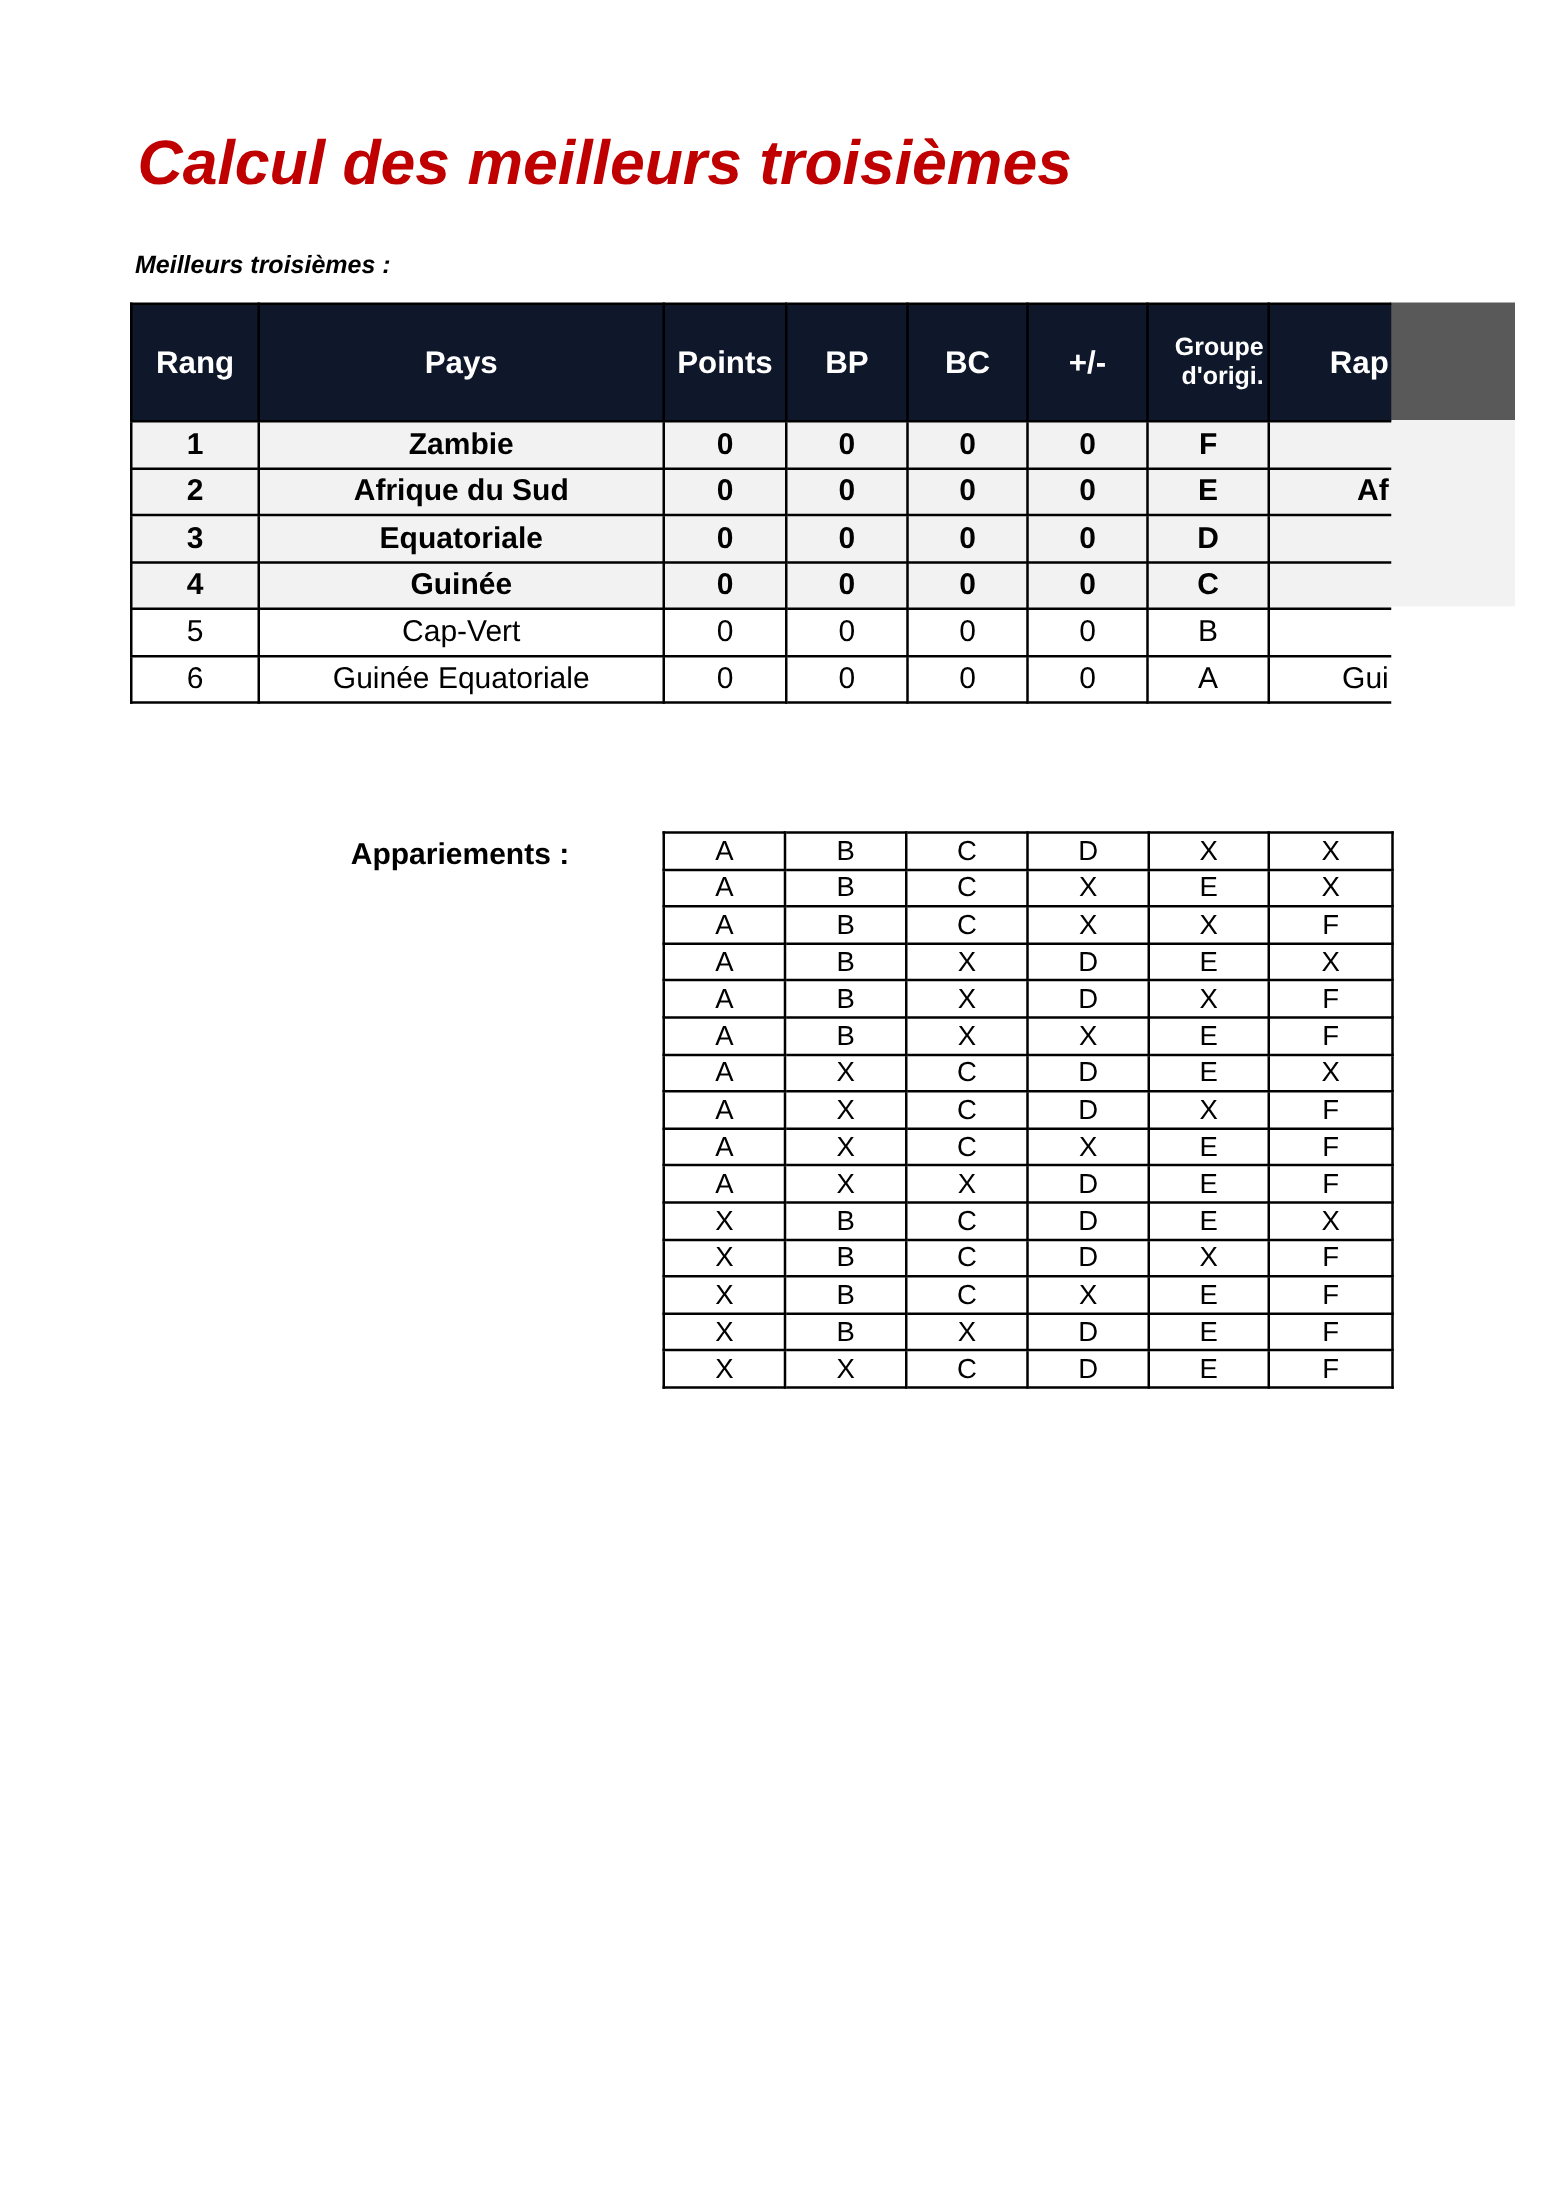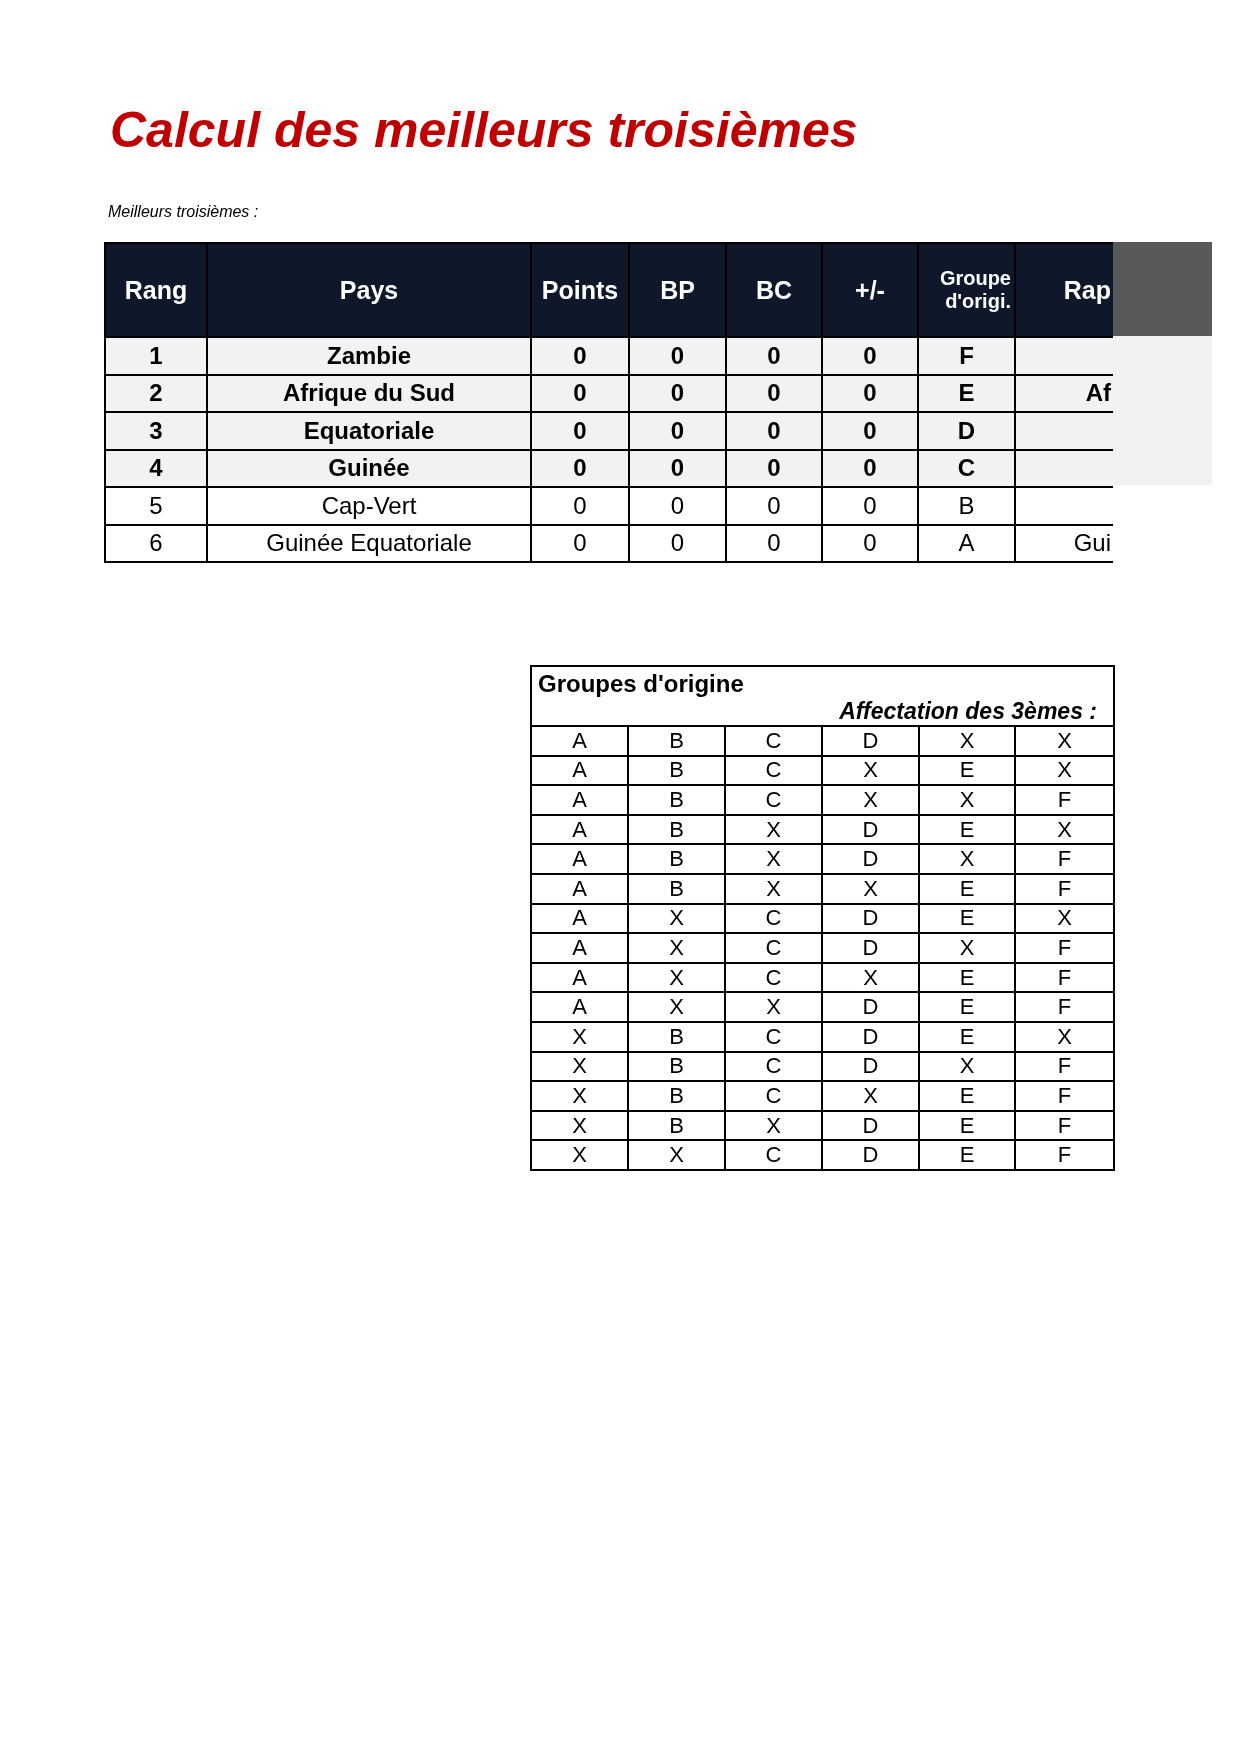--- a/index.html
+++ b/index.html
@@ -1,22 +1,22 @@
 <!DOCTYPE html>
 <html><head>
 <meta charset="utf-8">
 <style>
   html,body{margin:0;padding:0;background:#ffffff;}
   .page{position:relative;width:1212px;height:1754px;background:#ffffff;overflow:hidden;
         font-family:"Liberation Sans",sans-serif;color:#000;}
 
   .title{position:absolute;left:110px;top:102px;font-size:50px;line-height:56px;
          font-weight:bold;font-style:italic;color:#c00000;white-space:nowrap;}
-  .subtitle{position:absolute;left:108px;top:198px;font-size:16px;line-height:28px;
-            font-weight:normal;font-style:italic;color:#000;white-space:nowrap;}
+  .subtitle{position:absolute;left:108px;top:198px;font-size:20px;line-height:28px;
+            font-weight:bold;font-style:italic;color:#000;white-space:nowrap;}
 
   
   .bleed-dark{position:absolute;left:1112px;top:242px;width:124px;height:94px;background:#595959;}
   .bleed-gray{position:absolute;left:1112px;top:336px;width:123px;height:149px;background:#f2f2f2;}
 
   table{border-collapse:collapse;table-layout:fixed;}
 
   
   .standings{position:absolute;left:104px;top:242px;}
   .standings th{background:#0f172a;color:#ffffff;font-weight:bold;font-size:25px;
@@ -133,37 +133,32 @@
           <td class="c-points">0</td>
           <td class="c-bp">0</td>
           <td class="c-bc">0</td>
           <td class="c-diff">0</td>
           <td class="c-groupe">A</td>
           <td class="c-rappel">Gui</td>
         </tr>
       </tbody>
   </table>
 
+  <div class="app-label">Appariements :</div>
 
   <table class="pairings">
     <colgroup>
       <col style="width:97px">
         <col style="width:97px">
         <col style="width:97px">
       <col style="width:97px">
         <col style="width:96px">
         <col style="width:99px">
     </colgroup>
     <tbody id="pairings-body">
-      <tr>
-        <td class="hdr" colspan="6">
-          <div class="g-title">Groupes d'origine</div>
-          <div class="g-sub">Affectation des 3èmes :</div>
-        </td>
-      </tr>
     <tr>
           <td>A</td>
           <td>B</td>
           <td>C</td>
           <td>D</td>
           <td>X</td>
           <td>X</td>
         </tr>
         <tr>
           <td>A</td>

